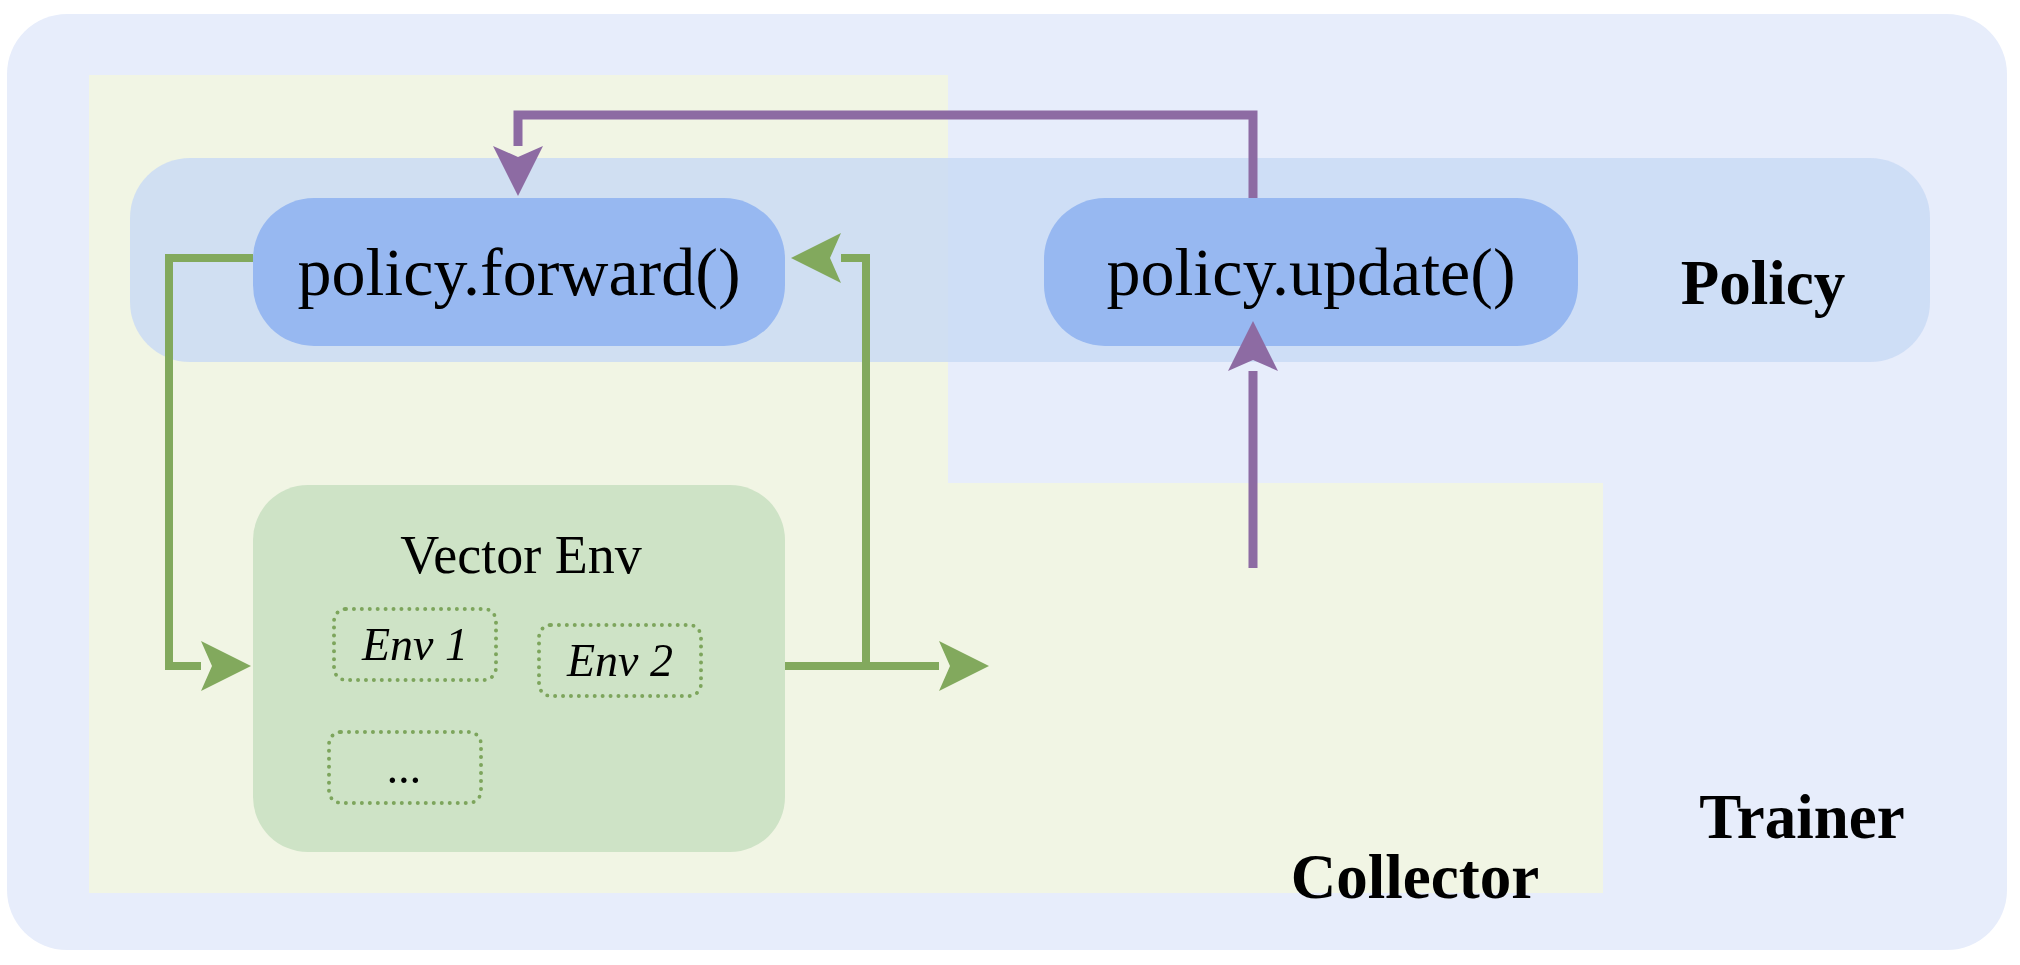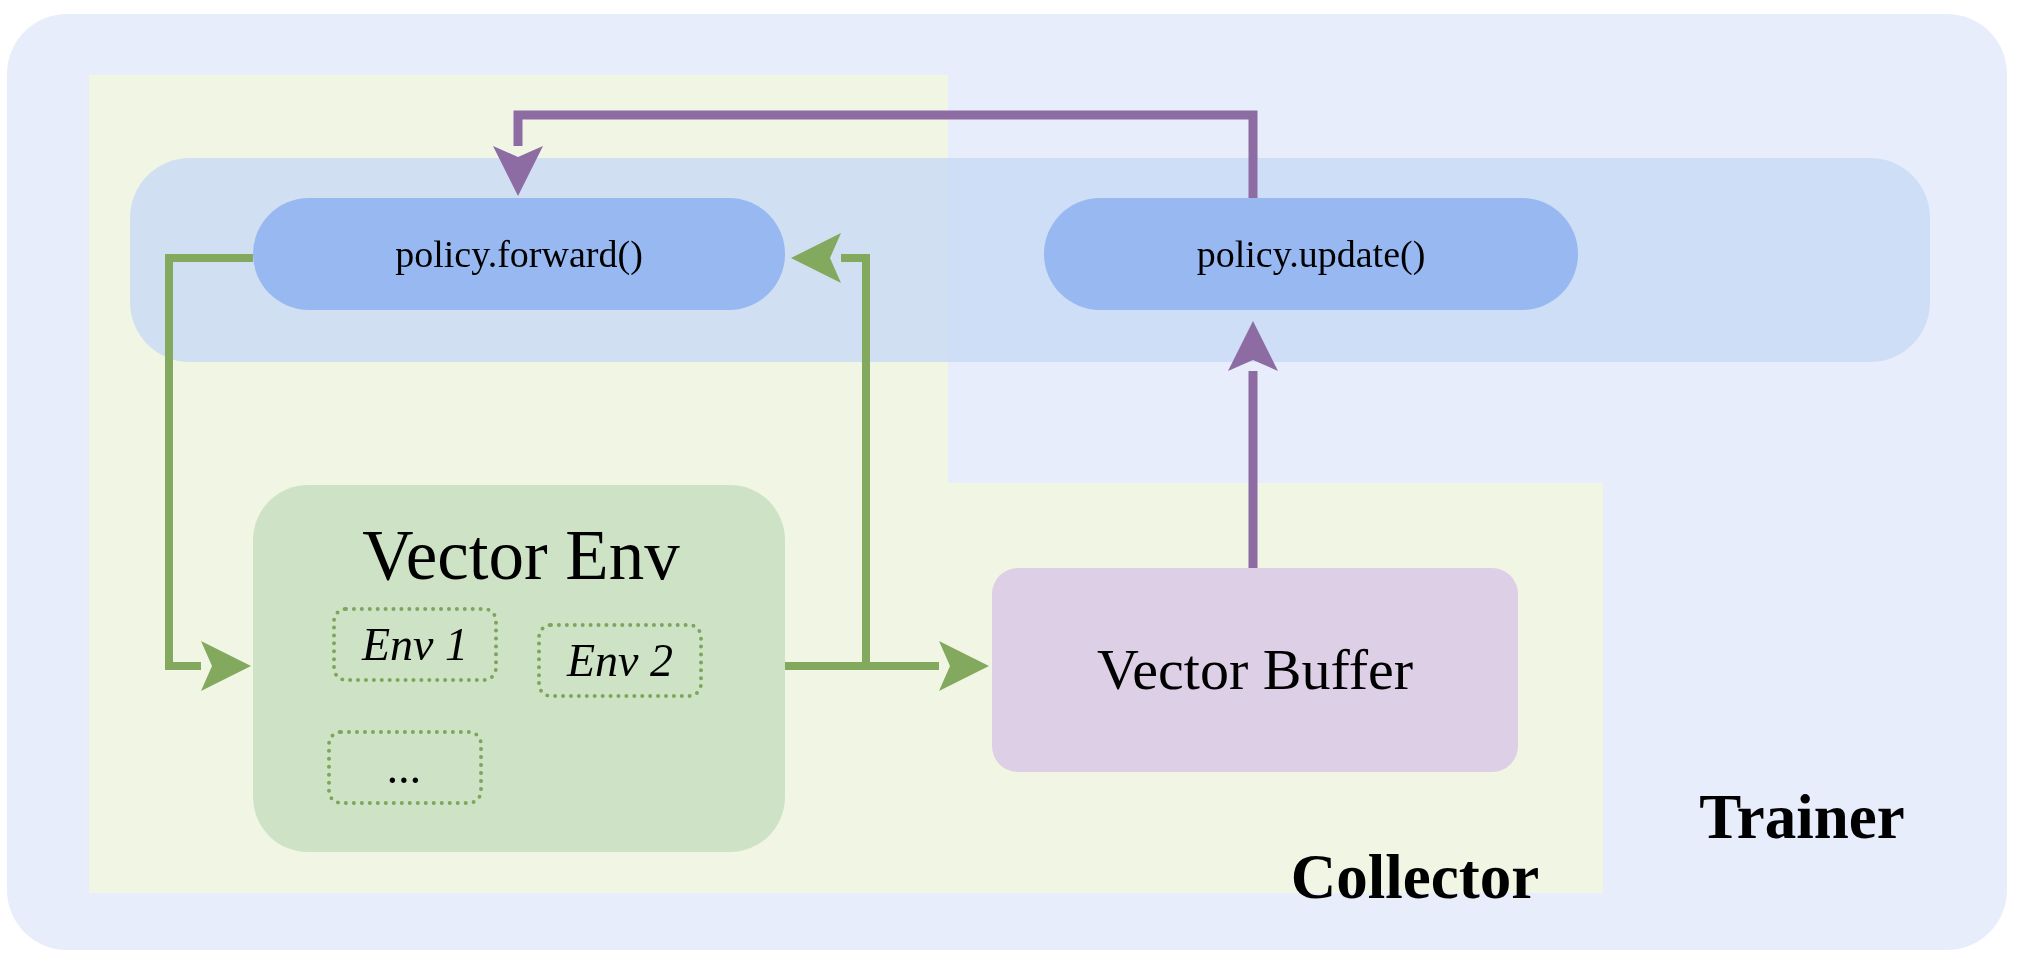--- a/index.html
+++ b/index.html
@@ -19,41 +19,41 @@
   }
   .collector-ext{
     left:948px;top:483px;width:655px;height:410px;
     background:var(--collector-bg,#f1f5e4);
   }
   .policy-band{
     left:130px;top:158px;width:1800px;height:204px;border-radius:60px;
     background:var(--policy-band-bg,rgba(200,217,245,0.8));
   }
   .pill{
-    top:198px;height:112px;border-radius:61px;background:var(--pill-bg,#97b8f1);
+    top:198px;height:148px;border-radius:61px;background:var(--pill-bg,#97b8f1);
     display:flex;align-items:center;justify-content:center;
-    font-size:38px;line-height:1;white-space:nowrap;
+    font-size:68px;line-height:1;white-space:nowrap;
   }
   .pill-forward{left:253px;width:532px;}
   .pill-update{left:1044px;width:534px;}
   .big-label{
     display:flex;align-items:center;justify-content:center;
     font-weight:bold;font-size:63px;line-height:1;white-space:nowrap;
   }
   .policy-label{left:1628px;top:243px;width:270px;height:80px;}
   .collector-label{left:1265px;top:795px;width:300px;height:80px;margin-top:42px;}
   .trainer-label{left:1652px;top:777px;width:300px;height:80px;}
   .env-box{
     left:253px;top:485px;width:532px;height:367px;border-radius:55px;
     background:var(--env-box-bg,#cee3c6);
   }
   .env-title{
     left:0;top:40px;width:536px;height:60px;
     display:flex;align-items:center;justify-content:center;
-    font-size:71px;line-height:1;white-space:nowrap;
+    font-size:54px;line-height:1;white-space:nowrap;
   }
   .env-item{
     box-sizing:border-box;height:75px;
     border:4px dotted var(--env-dashed-border,#7da55c);border-radius:14px;
     display:flex;align-items:center;justify-content:center;
     font-size:46px;line-height:1;white-space:nowrap;font-style:italic;
   }
   .env-1{left:79px;top:122px;width:166px;}
   .env-2{left:284px;top:138px;width:166px;}
   .env-dots{left:74px;top:245px;width:156px;}
@@ -79,37 +79,35 @@
   <div class="abs collector-main"></div>
   <div class="abs collector-ext"></div>
   <div class="abs policy-band"></div>
 
   <div class="abs pill pill-forward">
     <span>policy.forward()</span>
   </div>
   <div class="abs pill pill-update">
     <span>policy.update()</span>
   </div>
+  <div class="abs big-label policy-label">Policy</div>
 
   <div class="abs env-box">
     <div class="abs env-title">Vector Env</div>
     <div class="abs env-item env-1">
       <span>Env 1</span>
     </div>
     <div class="abs env-item env-2">
       <span>Env 2</span>
     </div>
     <div class="abs env-item env-dots">
       <span>...</span>
     </div>
   </div>
 
-  <div class="abs buffer-box">
-    <span>Vector Buffer</span>
-  </div>
 
   <div class="abs big-label collector-label">Collector</div>
   <div class="abs big-label trainer-label">Trainer</div>
 
   <svg class="abs arrows" viewBox="0 0 2020 965" xmlns="http://www.w3.org/2000/svg">
     <g>
       <path class="green-line" d="M253 258 H169 V666 H201"></path>
       <polygon class="green-head" points="251,666 201,641 212,666 201,691"></polygon>
     </g>
     <g>

